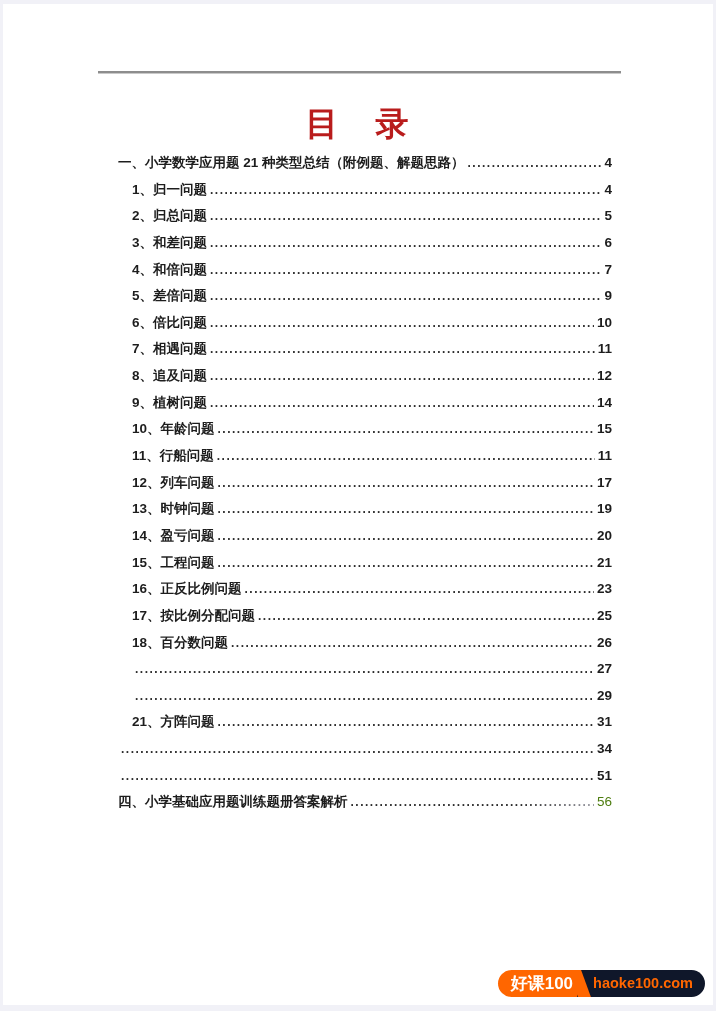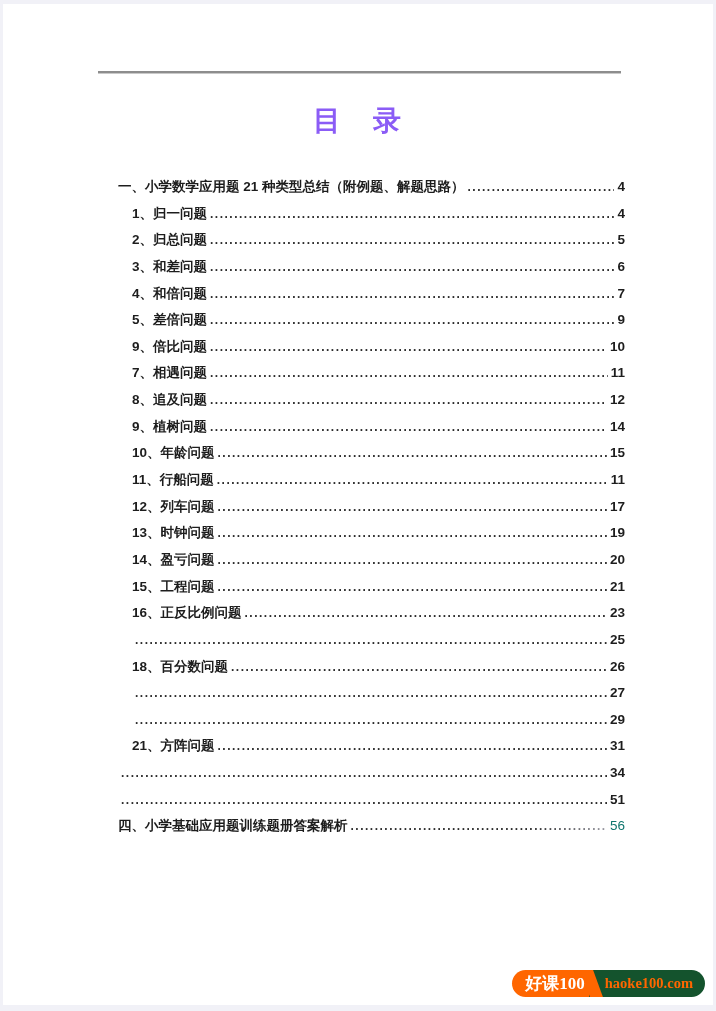--- a/index.html
+++ b/index.html
@@ -18,29 +18,29 @@
     position: absolute;
     left: 95px; top: 67px;
     width: 523px; height: 2px;
     background: #8d8d8d;
     border-bottom: 1px solid #c9c9c9;
   }
   .doc-title {
     position: absolute;
     left: 0; right: 0; top: 98px;
     text-align: center;
-    font-size: 28px;
+    font-size: 33px;
     font-weight: 900;
-    color: #8b5cf6;
+    color: #b91c1c;
     white-space: pre;
     letter-spacing: 2px;
   }
   .toc {
     position: absolute;
-    left: 115px; right: 88px; top: 146px; margin-top: 24px;
+    left: 115px; right: 101px; top: 146px;
   }
   .toc-row {
     display: flex;
     align-items: baseline;
     height: 26.65px;
     line-height: 26.65px;
     font-size: 13.5px;
     font-weight: bold;
     color: #1d1d1d;
     white-space: nowrap;
@@ -52,35 +52,34 @@
     white-space: nowrap;
     margin: 0 3px;
     font-size: 12px;
     letter-spacing: 1.5px;
     color: #2b2b2b;
   }
   .toc-row .pagenum {
     text-align: right;
     font-size: 13.5px;
   }
-  .toc-row.faded .pagenum { color: #0f766e; font-weight: normal; }
+  .toc-row.faded .pagenum { color: #4d7c0f; font-weight: normal; }
   .toc-row.faded .dots {
     background: linear-gradient(90deg, #2b2b2b 70%, #9b9ba4 100%);
     -webkit-background-clip: text;
     background-clip: text;
     color: transparent;
   }
   
   .logo {
     position: absolute;
     right: 8px; bottom: 8px;
     display: flex;
     align-items: stretch;
     height: 27px;
-    font-family: Liberation Serif, serif;
   }
   .logo-left {
     position: relative;
     background: #ff6600;
     color: #ffffff;
     font-weight: bold;
     font-size: 17px;
     line-height: 27px;
     padding: 0 4px 0 13px;
     border-radius: 14px 0 0 14px;
@@ -88,21 +87,21 @@
   }
   .logo-left::after {
     content: "";
     position: absolute;
     right: -9px; top: 0; bottom: 0;
     width: 13px;
     background: #ff6600;
     transform: skewX(20deg);
   }
   .logo-right {
-    background: #14532d;
+    background: #0f172a;
     color: #ff6600;
     font-weight: bold;
     font-size: 14.5px;
     line-height: 27px;
     padding: 0 12px 8px 18px;
     margin-left: -2px;
     border-radius: 2px 14px 14px 2px;
     z-index: 1;
   }
 </style>
@@ -140,21 +139,21 @@
     <span class="label">4、和倍问题</span>
     <span class="dots">....................................................................................................................................................................................................................................................................</span>
     <span class="pagenum">7</span>
   </div>
       <div class="toc-row sub">
     <span class="label">5、差倍问题</span>
     <span class="dots">....................................................................................................................................................................................................................................................................</span>
     <span class="pagenum">9</span>
   </div>
       <div class="toc-row sub">
-    <span class="label">9、倍比问题</span>
+    <span class="label">6、倍比问题</span>
     <span class="dots">....................................................................................................................................................................................................................................................................</span>
     <span class="pagenum">10</span>
   </div>
       <div class="toc-row sub">
     <span class="label">7、相遇问题</span>
     <span class="dots">....................................................................................................................................................................................................................................................................</span>
     <span class="pagenum">11</span>
   </div>
       <div class="toc-row sub">
     <span class="label">8、追及问题</span>
@@ -195,20 +194,21 @@
     <span class="label">15、工程问题</span>
     <span class="dots">....................................................................................................................................................................................................................................................................</span>
     <span class="pagenum">21</span>
   </div>
       <div class="toc-row sub">
     <span class="label">16、正反比例问题</span>
     <span class="dots">....................................................................................................................................................................................................................................................................</span>
     <span class="pagenum">23</span>
   </div>
       <div class="toc-row sub">
+    <span class="label">17、按比例分配问题</span>
     <span class="dots">....................................................................................................................................................................................................................................................................</span>
     <span class="pagenum">25</span>
   </div>
       <div class="toc-row sub">
     <span class="label">18、百分数问题</span>
     <span class="dots">....................................................................................................................................................................................................................................................................</span>
     <span class="pagenum">26</span>
   </div>
       <div class="toc-row sub">
     <span class="dots">....................................................................................................................................................................................................................................................................</span>

